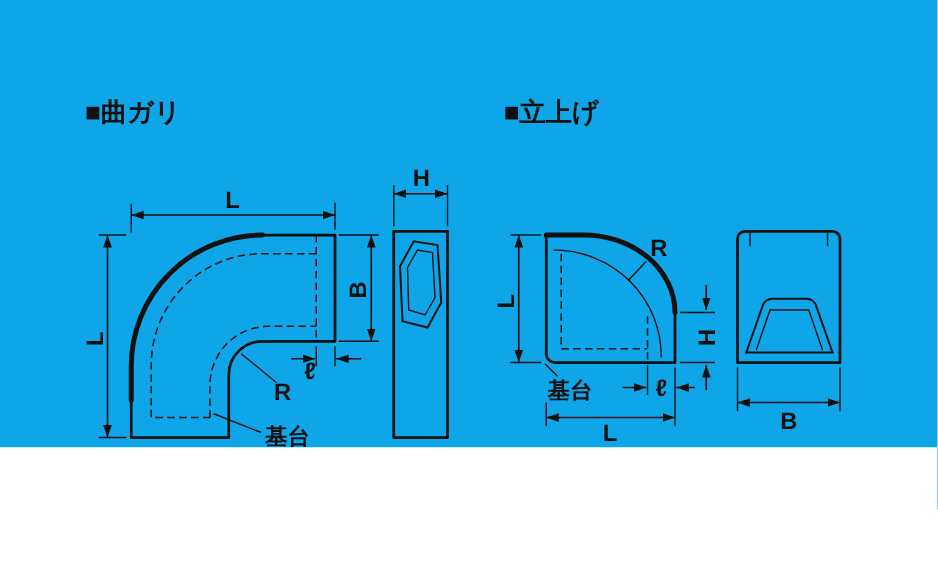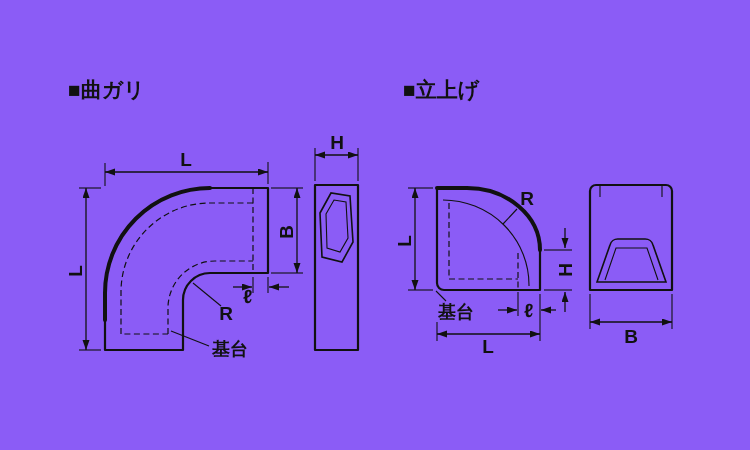--- a/index.html
+++ b/index.html
@@ -1,16 +1,16 @@
 <!DOCTYPE html>
 <html><head>
 <meta charset="utf-8">
 <style>
   html,body{margin:0;padding:0;background:#ffffff;}
-  .page{position:relative;width:750px;height:450px;background:#8b5cf6;overflow:hidden;
+  .page{position:relative;width:750px;height:358px;background:#0ea5e9;overflow:hidden;
         font-family:"Liberation Sans", sans-serif;}
   svg{position:absolute;left:0;top:0;}
   svg text{fill:#111;}
   .title-txt{font-size:21px;font-weight:bold;font-family:"Liberation Sans",sans-serif;}
   .dim-txt{font-size:19px;font-weight:bold;font-family:"Liberation Sans",sans-serif;}
   .jp-txt{font-size:18px;font-weight:bold;font-family:"Liberation Sans",sans-serif;}
   .outline{fill:none;stroke:#111;stroke-width:2.2;stroke-linejoin:round;}
   .heavy{fill:none;stroke:#111;stroke-width:4;stroke-linecap:round;}
   .thin{fill:none;stroke:#111;stroke-width:1.1;}
   .dash{fill:none;stroke:#111;stroke-width:1.2;stroke-dasharray:6 3.5;}

